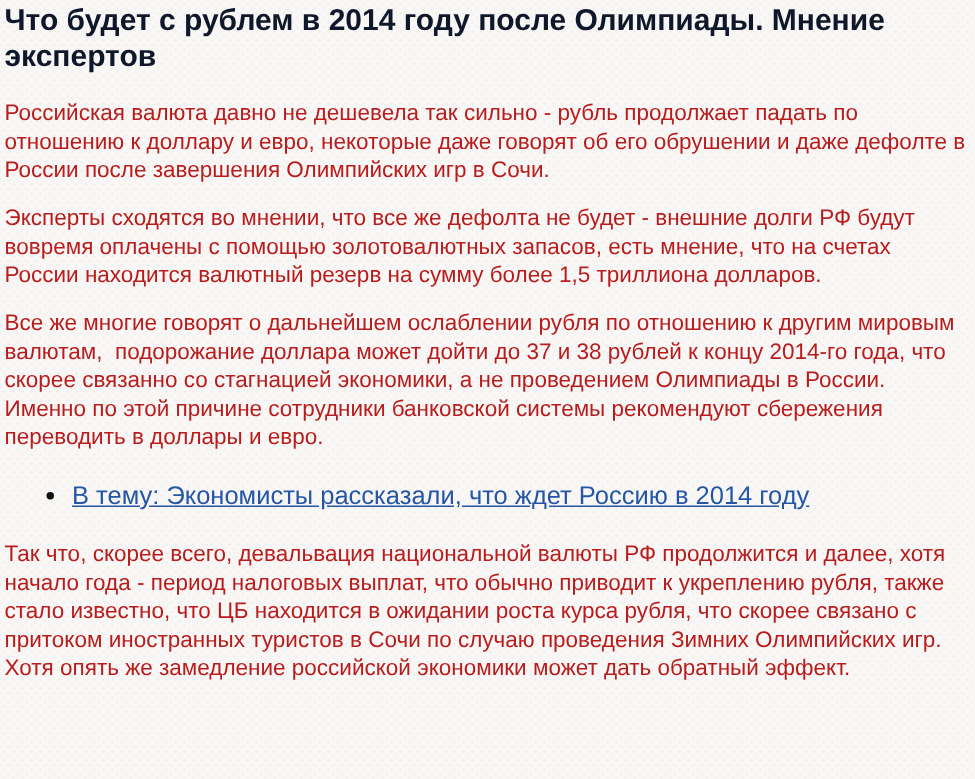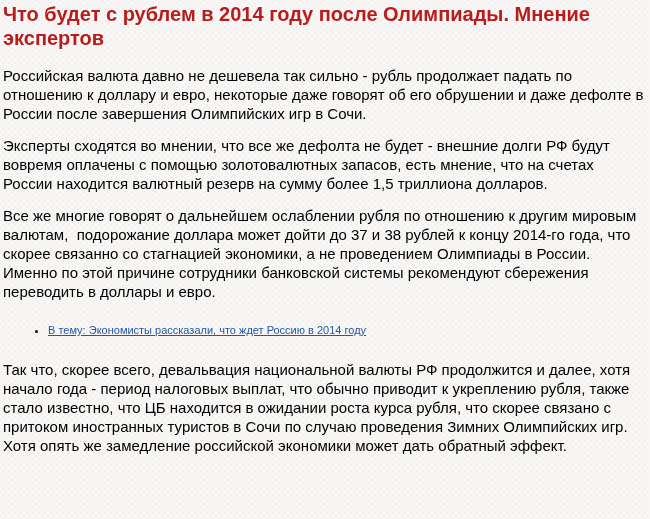--- a/index.html
+++ b/index.html
@@ -22,37 +22,37 @@
     box-sizing: border-box;
     width: 650px;
     height: 519px;
     padding: 2px 4px 0 3px;
   }
   h1.article-title {
     margin: 0 0 16px 0;
     font-size: 20px;
     line-height: 24px;
     font-weight: bold;
-    color: #b91c1c;
+    color: #0f172a;
     letter-spacing: 0;
   }
   p.article-paragraph {
     margin: 0 0 13px 0;
     font-size: 15px;
     line-height: 19px;
-    color: #000000;
+    color: #b91c1c;
     white-space: pre-wrap;
   }
   ul.related-links {
     margin: 20px 0 20px 0;
     padding: 0 0 0 45px;
     list-style: disc outside;
   }
   ul.related-links li {
-    font-size: 11px;
+    font-size: 17px;
     line-height: 19px;
     color: #111111;
   }
   ul.related-links a {
     color: #2456a5;
     text-decoration: underline;
     cursor: pointer;
   }
 </style>
 </head>

